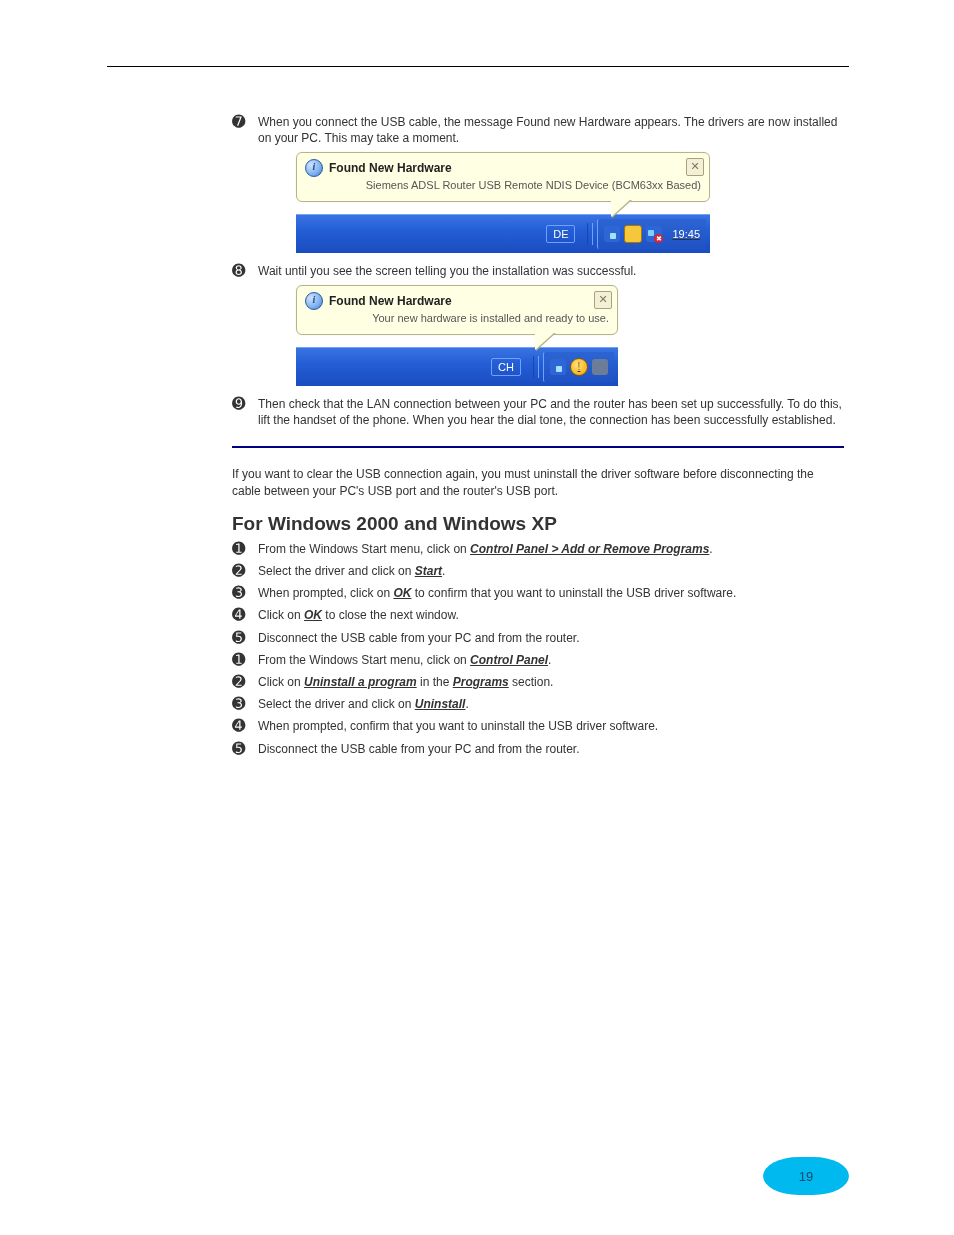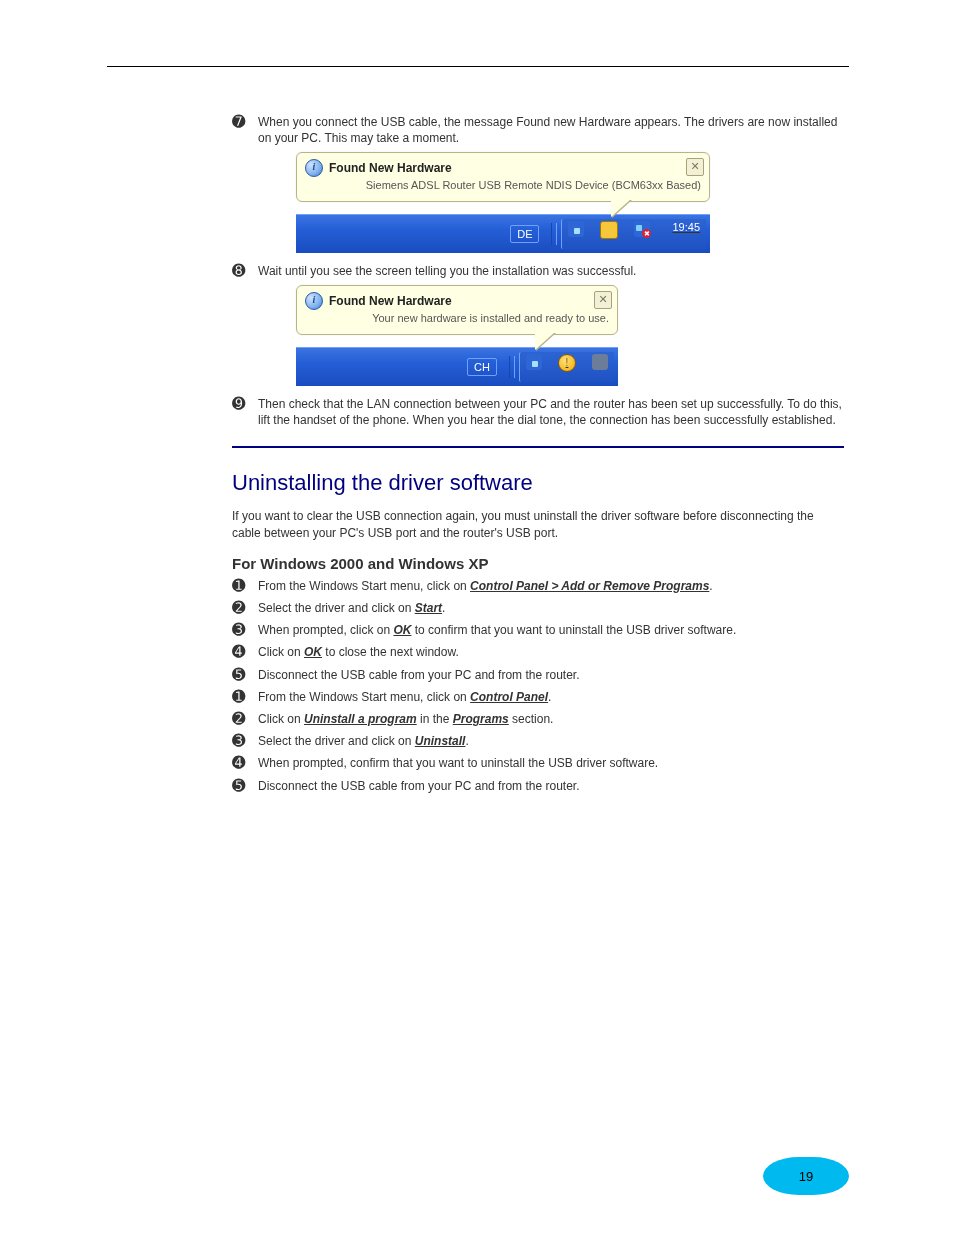--- a/index.html
+++ b/index.html
@@ -49,21 +49,21 @@
     font-size: 16px;
     line-height: 1;
   }
   .section-title {
     font-size: 22px;
     color: #000080;
     margin: 22px 0 4px 0;
     font-weight: normal;
   }
   .subheading {
-    font-size: 15px;
+    font-size: 19px;
     font-weight: bold;
     margin: 14px 0 6px 0;
   }
   .screenshot-wrap {
     margin: 6px 0 10px 64px;
   }
   
   .xp-shot1 {
     width: 414px;
     position: relative;
@@ -151,22 +151,22 @@
     border-radius:2px;
   }
   .tray-sep {
     width:4px; height:22px;
     border-left:1px solid #1846aa;
     border-right:1px solid #6fa1ff;
     margin:0 4px;
   }
   .tray-icons {
     display:flex;
-    align-items:flex-start;
-    gap:16px;
+    align-items:center;
+    gap:4px;
     background: linear-gradient(#2d64d4, #1f52c2);
     border-left: 1px solid #6fa1ff;
     padding: 2px 6px;
     height: 26px;
     border-radius: 2px 0 0 2px;
     text-decoration: underline;
   }
   .tray-icons span.ico {
     width:16px; height:16px;
     display:inline-flex;
@@ -228,21 +228,21 @@
     position:absolute;
     right: 105px;
     bottom: 40px;
     width: 86px;
     height: 38px;
     background:#00b9ef;
     border-radius: 50% / 60%;
     display:flex;
     align-items:center;
     justify-content:center;
-    color:#000000;
+    color:#0c4a6e;
     font-size:13px;
   }
   .footer-left {
     position:absolute;
     left:107px;
     bottom:48px;
     font-size:11px;
     color:#777;
   }
 </style>
@@ -311,21 +311,20 @@
       </div>
     </div>
 
     <div class="row">
       <div class="bullet-col">➒</div>
       <div class="text">Then check that the LAN connection between your PC and the router has been set up successfully. To do this, lift the handset of the phone. When you hear the dial tone, the connection has been successfully established.</div>
     </div>
 
     <hr class="hr-section">
 
-    <div class="section-title">Uninstalling the driver software</div>
 
     <div class="row" style="margin-top:12px">
       <div class="text">If you want to clear the USB connection again, you must uninstall the driver software before disconnecting the cable between your PC's USB port and the router's USB port.</div>
     </div>
 
     <div class="subheading">For Windows 2000 and Windows XP</div>
 
     <div class="row">
       <div class="bullet-col">➊</div>
       <div class="text">

